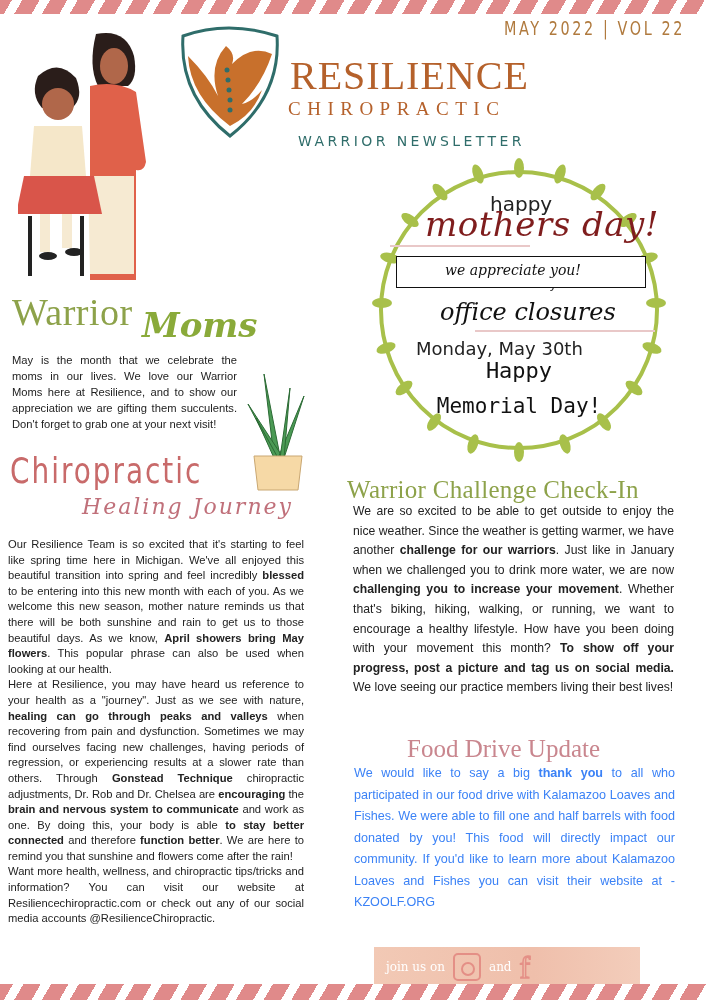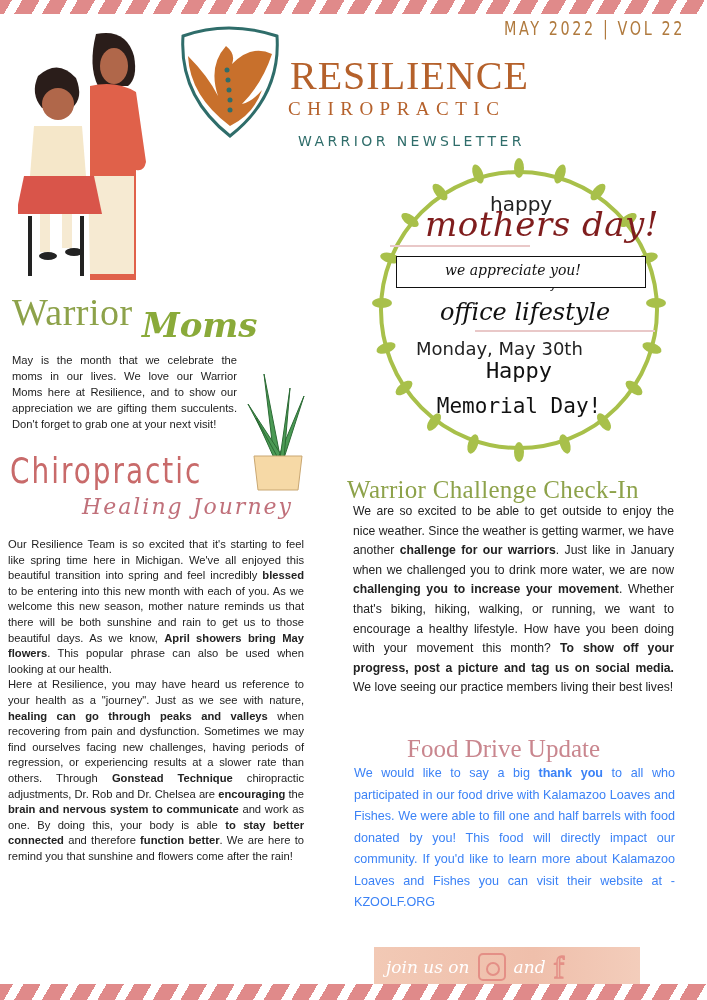--- a/index.html
+++ b/index.html
@@ -85,21 +85,21 @@
   }
   .p-food {
     position:absolute; left:354px; top:763px; width:321px; font-size:12.6px; line-height:21.5px;
     text-align:justify; color:#3b82f6;
   }
   .social {
     position:absolute; left:374px; top:947px; width:266px; height:40px;
     background:linear-gradient(90deg,#f2c9b5,#efbfab 60%,#f3cdbb);
     display:flex; align-items:center; gap:8px; padding-left:12px; box-sizing:border-box;
   }
-  .social .txt { font-family:"DejaVu Serif", serif; font-style:italic; font-size:17px; color:#fff; }
+  .social .txt { font-family:"DejaVu Serif", serif; font-size:12px; color:#fff; }
   .social .ig { width:28px; height:28px; border:2px solid #e48f86; border-radius:5px; position:relative; box-sizing:border-box; }
   .social .ig::after { content:""; position:absolute; left:6px; top:7px; width:10px; height:10px; border:2px solid #e48f86; border-radius:50%; }
   .social .fb { font-family:"Liberation Serif", serif; font-size:32px; color:transparent; -webkit-text-stroke:1.5px #e48f86; line-height:1; }
   b { font-weight:bold; }
 </style>
 </head>
 <body>
 
 <div class="stripe top"></div>
 <div class="issue">MAY 2022 | VOL 22</div>
@@ -159,21 +159,21 @@
       <ellipse cx="118" cy="16" rx="5" ry="10" transform="rotate(-20 118 16)"></ellipse>
   </g>
 </svg>
 <div class="wreath-text">
   <div class="wt w-happy">happy</div>
   <div class="wt w-mothers">mothers day!</div>
   <div class="arrow-line" style="left:30px;top:87px;width:140px;"></div>
   <div class="wt w-may8">May 8th</div>
   <div class="wt w-banner"></div>
   <div class="wt w-appreciate">we appreciate you!</div>
-  <div class="wt w-office">office lifestyle</div>
+  <div class="wt w-office">office closures</div>
   <div class="arrow-line" style="left:115px;top:172px;width:180px;"></div>
   <div class="wt w-monday">Monday, May 30th</div>
   <div class="wt w-happy2">Happy</div>
   <div class="wt w-memorial">Memorial Day!</div>
 </div>
 
 <div class="h-warrior">Warrior</div>
 <div class="h-moms">Moms</div>
 <div class="p-moms">May is the month that we celebrate the moms in our lives. We love our Warrior Moms here at Resilience, and to show our appreciation we are gifting them succulents. Don't forget to grab one at your next visit!</div>
 
@@ -186,20 +186,21 @@
       <path d="M36 90 L46 20 L40 90z"></path>
   </g>
   <path d="M10 88 L58 88 L54 122 L14 122z" fill="#f6d9a6" stroke="#c9a772" stroke-width="1"></path>
 </svg>
 
 <div class="h-chiro">Chiropractic</div>
 <div class="h-healing">Healing Journey</div>
 <div class="p-chiro">
   <p><span>Our Resilience Team is so excited that it's starting to feel like spring time here in Michigan. We've all enjoyed this beautiful transition into spring and feel incredibly </span><b>blessed</b><span> to be entering into this new month with each of you. As we welcome this new season, mother nature reminds us that there will be both sunshine and rain to get us to those beautiful days. As we know, </span><b>April showers bring May flowers</b><span>. This popular phrase can also be used when looking at our health.</span></p>
   <p><span>Here at Resilience, you may have heard us reference to your health as a "journey". Just as we see with nature, </span><b>healing can go through peaks and valleys</b><span> when recovering from pain and dysfunction. Sometimes we may find ourselves facing new challenges, having periods of regression, or experiencing results at a slower rate than others. Through </span><b>Gonstead Technique</b><span> chiropractic adjustments, Dr. Rob and Dr. Chelsea are </span><b>encouraging</b><span> the </span><b>brain and nervous system to communicate</b><span> and work as one. By doing this, your body is able </span><b>to stay better connected</b><span> and therefore </span><b>function better</b><span>. We are here to remind you that sunshine and flowers come after the rain!</span></p>
+  <p>Want more health, wellness, and chiropractic tips/tricks and information? You can visit our website at Resiliencechiropractic.com or check out any of our social media accounts @ResilienceChiropractic.</p>
 </div>
 
 <div class="h-challenge">Warrior Challenge Check-In</div>
 <div class="p-challenge">
   <p><span>We are so excited to be able to get outside to enjoy the nice weather. Since the weather is getting warmer, we have another </span><b>challenge for our warriors</b><span>. Just like in January when we challenged you to drink more water, we are now </span><b>challenging you to increase your movement</b><span>. Whether that's biking, hiking, walking, or running, we want to encourage a healthy lifestyle. How have you been doing with your movement this month? </span><b>To show off your progress, post a picture and tag us on social media.</b><span> We love seeing our practice members living their best lives!</span></p>
 </div>
 
 <div class="h-food">Food Drive Update</div>
 <div class="p-food">
   <p><span>We would like to say a big </span><b>thank you</b><span> to all who participated in our food drive with Kalamazoo Loaves and Fishes. We were able to fill one and half barrels with food donated by you! This food will directly impact our community. If you'd like to learn more about Kalamazoo Loaves and Fishes you can visit their website at - KZOOLF.ORG</span></p>

